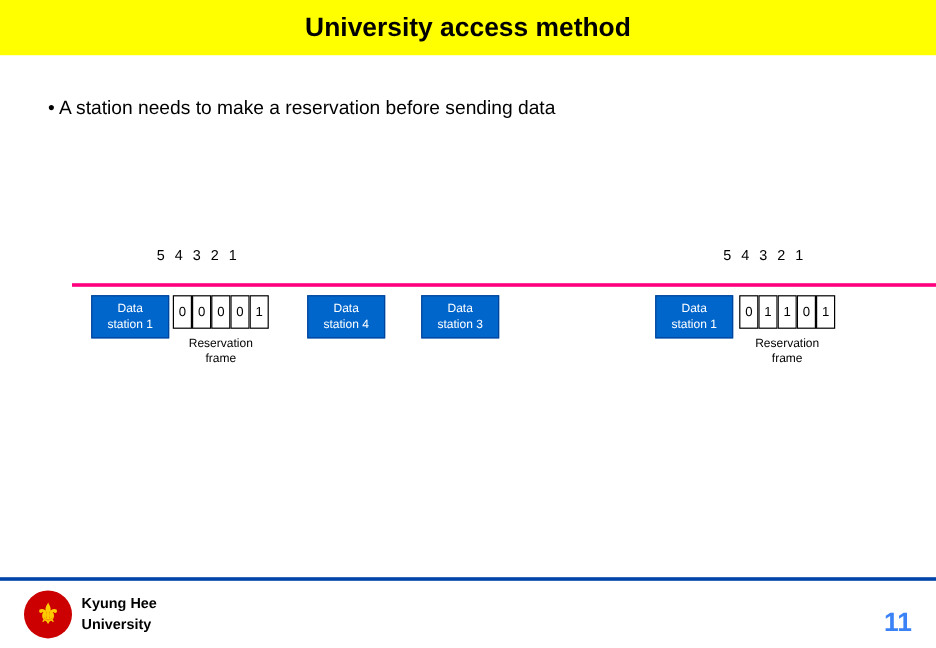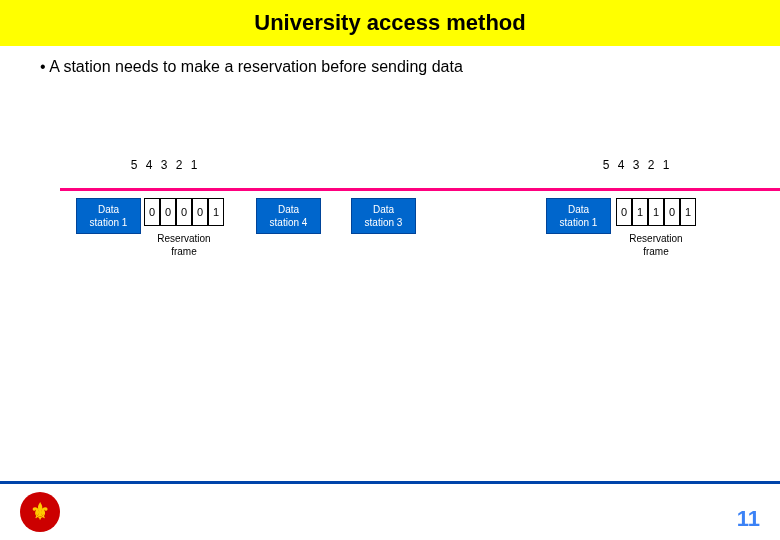--- a/index.html
+++ b/index.html
@@ -20,21 +20,21 @@
       margin: 0;
     }
     .title-bar h1 {
       font-size: 22px;
       font-weight: bold;
       color: #000;
     }
 
     
     .content {
-      padding: 12px 40px;
+      padding: 36px 40px;
     }
 
     .bullet-point {
       font-size: 16px;
       color: #000;
       margin-bottom: 30px;
     }
 
     
     .diagram {
@@ -78,21 +78,20 @@
       width: 12px;
       text-align: center;
     }
 
     
     .box-group {
       position: absolute;
       top: 70px;
       display: flex;
       flex-direction: column;
-      align-items: center;
       padding-left: 16px;
     }
 
     .data-box {
       background: #0066cc;
       color: #fff;
       font-size: 10px;
       text-align: center;
       padding: 4px 6px;
       border: 1px solid #004499;
@@ -256,15 +255,19 @@
       <div class="res-cell">1</div>
     </div>
     <div class="res-label">Reservation<br>frame</div>
   </div>
 
 </div>
 
 <div class="footer">
   <div class="footer-logo">
     <div class="logo-circle"></div>
+    <div class="footer-text">
+      <span>Kyung Hee</span><br>
+      <span>University</span>
+    </div>
   </div>
   <div class="page-number">11</div>
 </div>
 
 </body></html>

